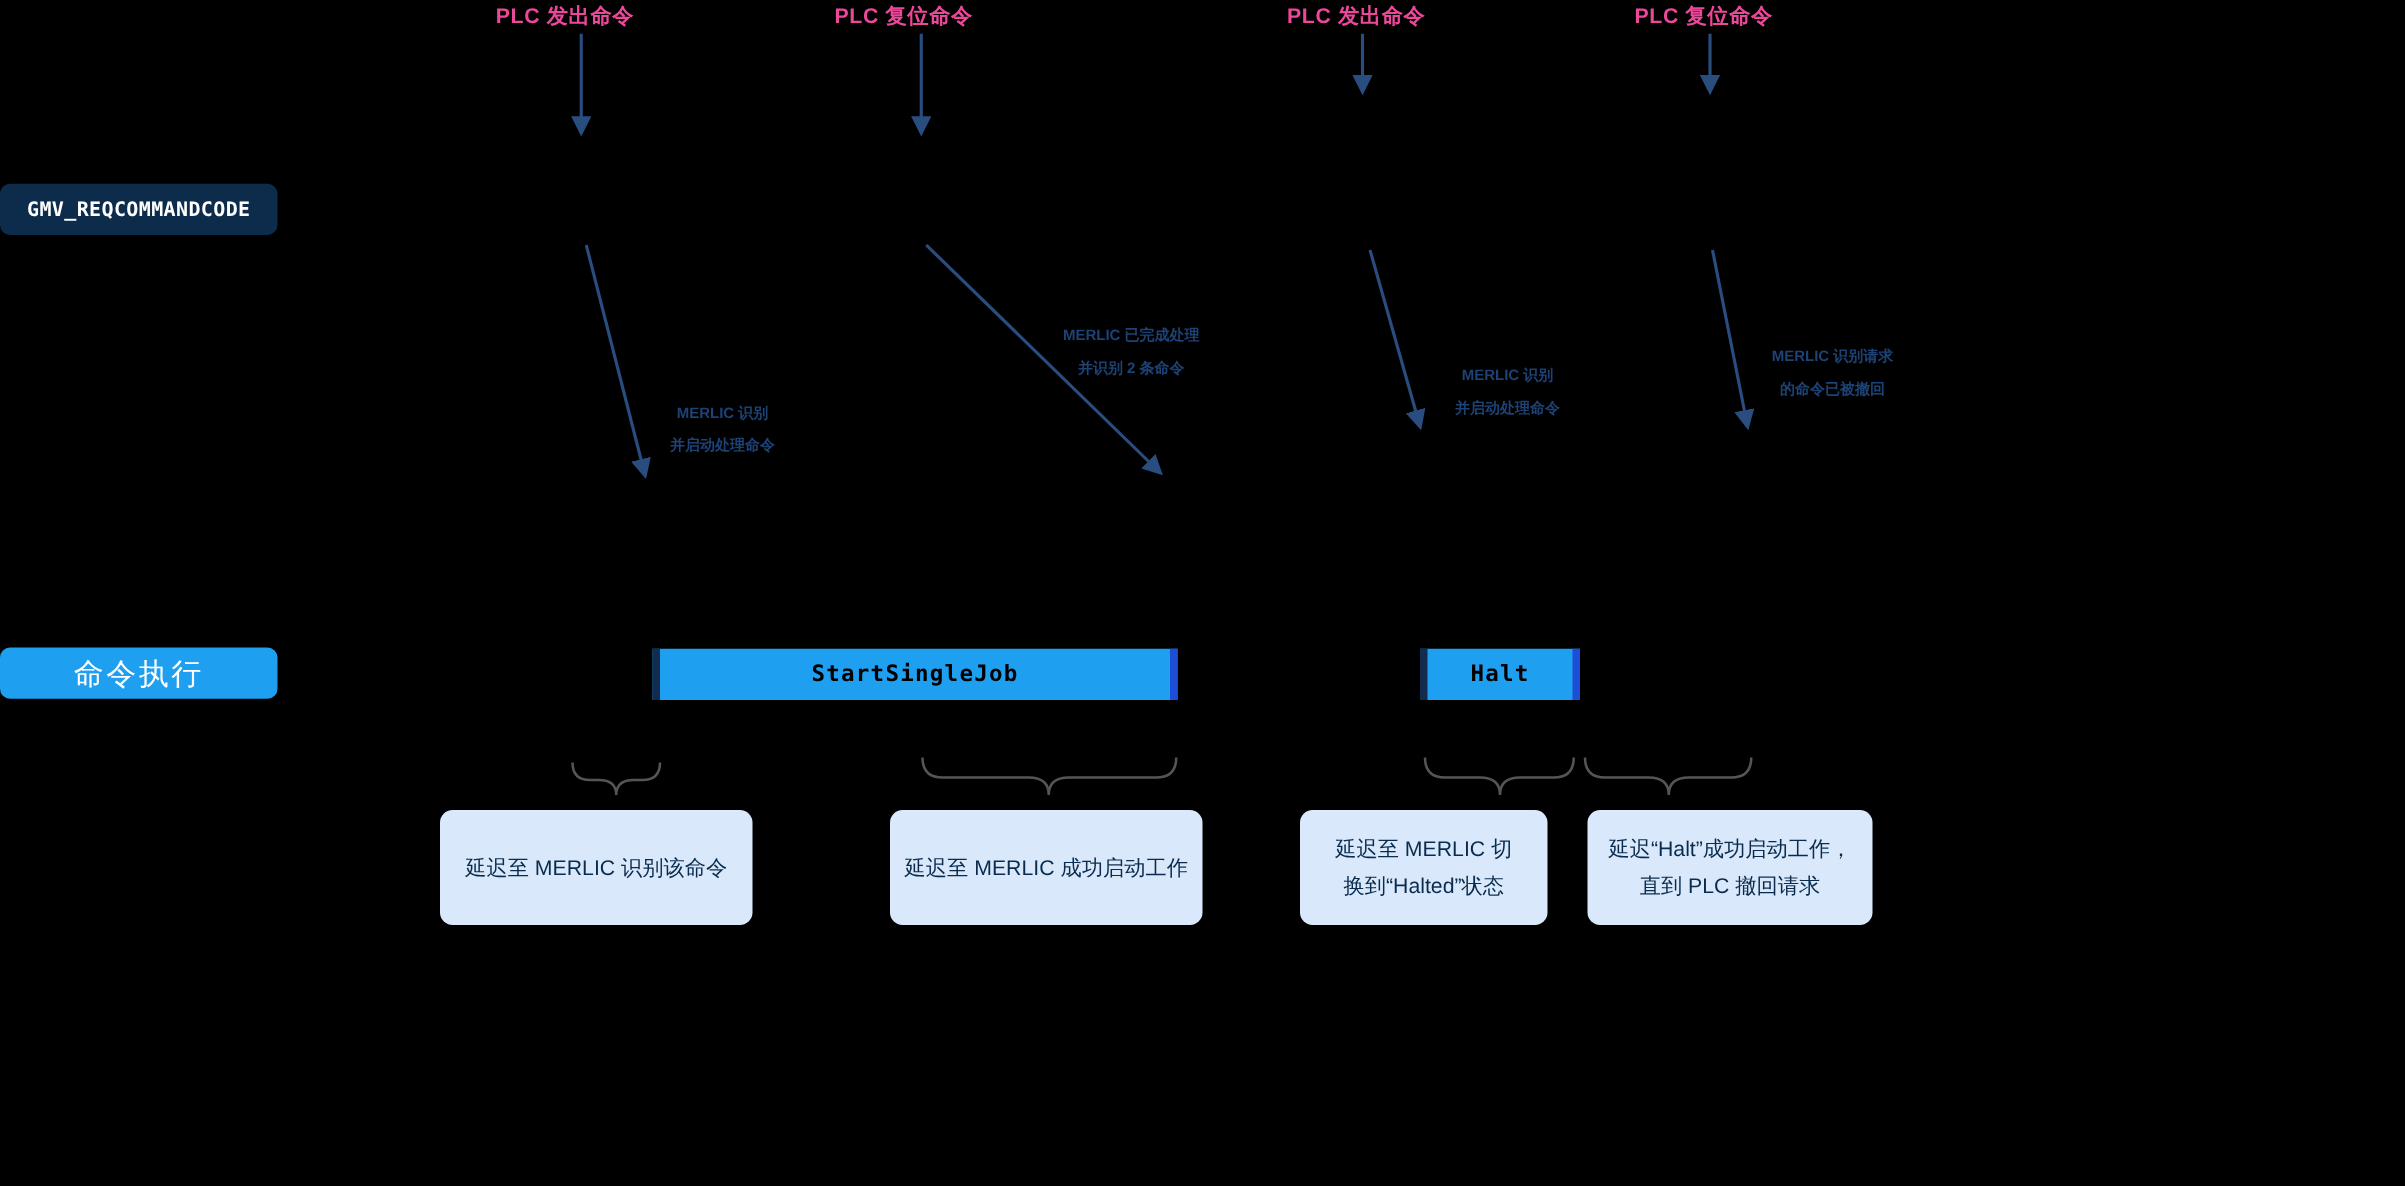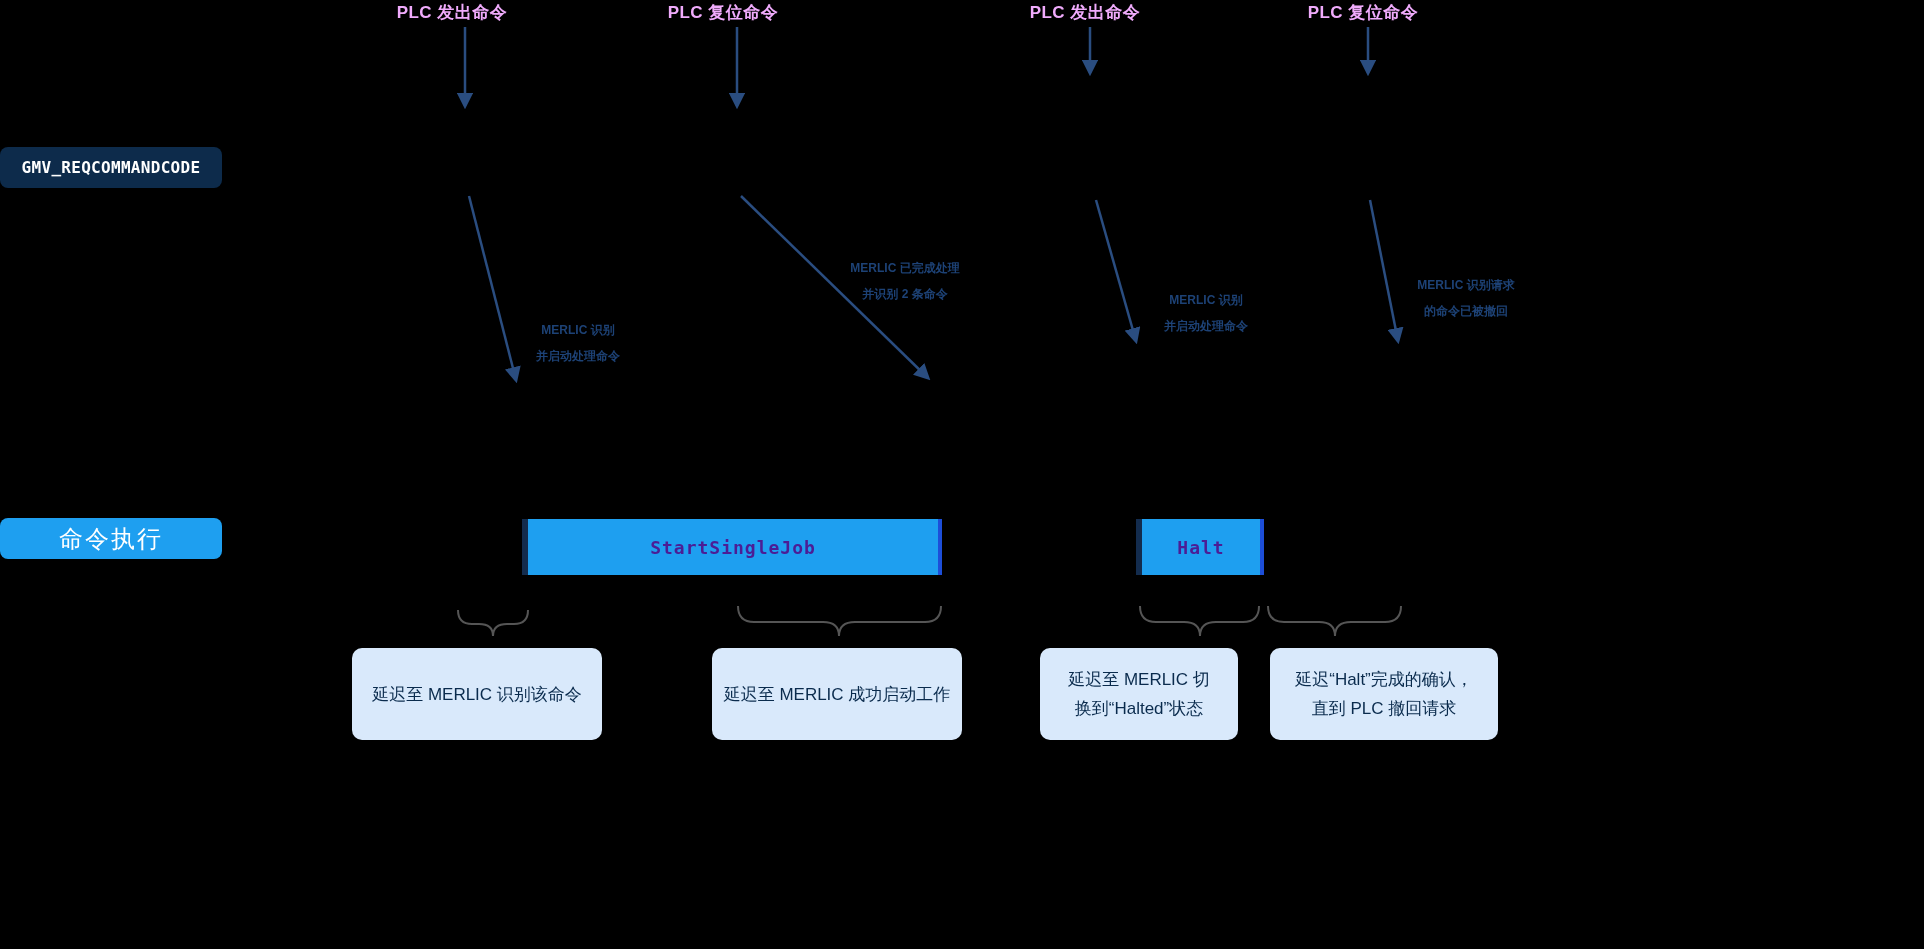--- a/index.html
+++ b/index.html
@@ -19,21 +19,21 @@
   }
   .overlay {
     position: absolute;
     left: 0; top: 0;
     width: 1924px; height: 949px;
     pointer-events: none;
   }
   .event-label {
     position: absolute;
     transform: translateX(-50%);
-    color: #f0abfc;
+    color: #ec4899;
     font-size: 17px;
     font-weight: bold;
     white-space: nowrap;
     letter-spacing: 0.5px;
   }
   .row-box {
     position: absolute;
     left: 0;
     width: 222px;
     height: 41px;
@@ -62,29 +62,29 @@
     color: #1d4276;
     font-size: 12px;
     font-weight: bold;
     text-align: center;
     line-height: 26px;
     white-space: nowrap;
   }
   .cmd-bar {
     position: absolute;
     top: 519px;
-    height: 56px;
+    height: 41px;
     background: #1e9ff0;
     border-left: 6px solid #132c4e;
-    border-right: 4px solid #1d4ed8;
+    border-right: 6px solid #1d4ed8;
     box-sizing: border-box;
     display: flex;
     align-items: center;
     justify-content: center;
-    color: #4c1d95;
+    color: #000000;
     font-family: "DejaVu Sans Mono", "Liberation Mono", monospace;
     font-weight: bold;
     font-size: 18px;
     letter-spacing: 1px;
   }
   .delay-box {
     position: absolute;
     top: 648px;
     height: 92px;
     background: #d9e9fb;
@@ -163,17 +163,17 @@
     <div>延迟至 MERLIC 识别该命令</div>
   </div>
   <div class="delay-box" style="left:712px; width:250px;text-align:right;">
     <div>延迟至 MERLIC 成功启动工作</div>
   </div>
   <div class="delay-box" style="left:1040px; width:198px;">
     <div>延迟至 MERLIC 切</div>
     <div>换到“Halted”状态</div>
   </div>
   <div class="delay-box" style="left:1270px; width:228px;">
-    <div>延迟“Halt”完成的确认，</div>
+    <div>延迟“Halt”成功启动工作，</div>
     <div>直到 PLC 撤回请求</div>
   </div>
 
 </div>
 
 </body></html>

